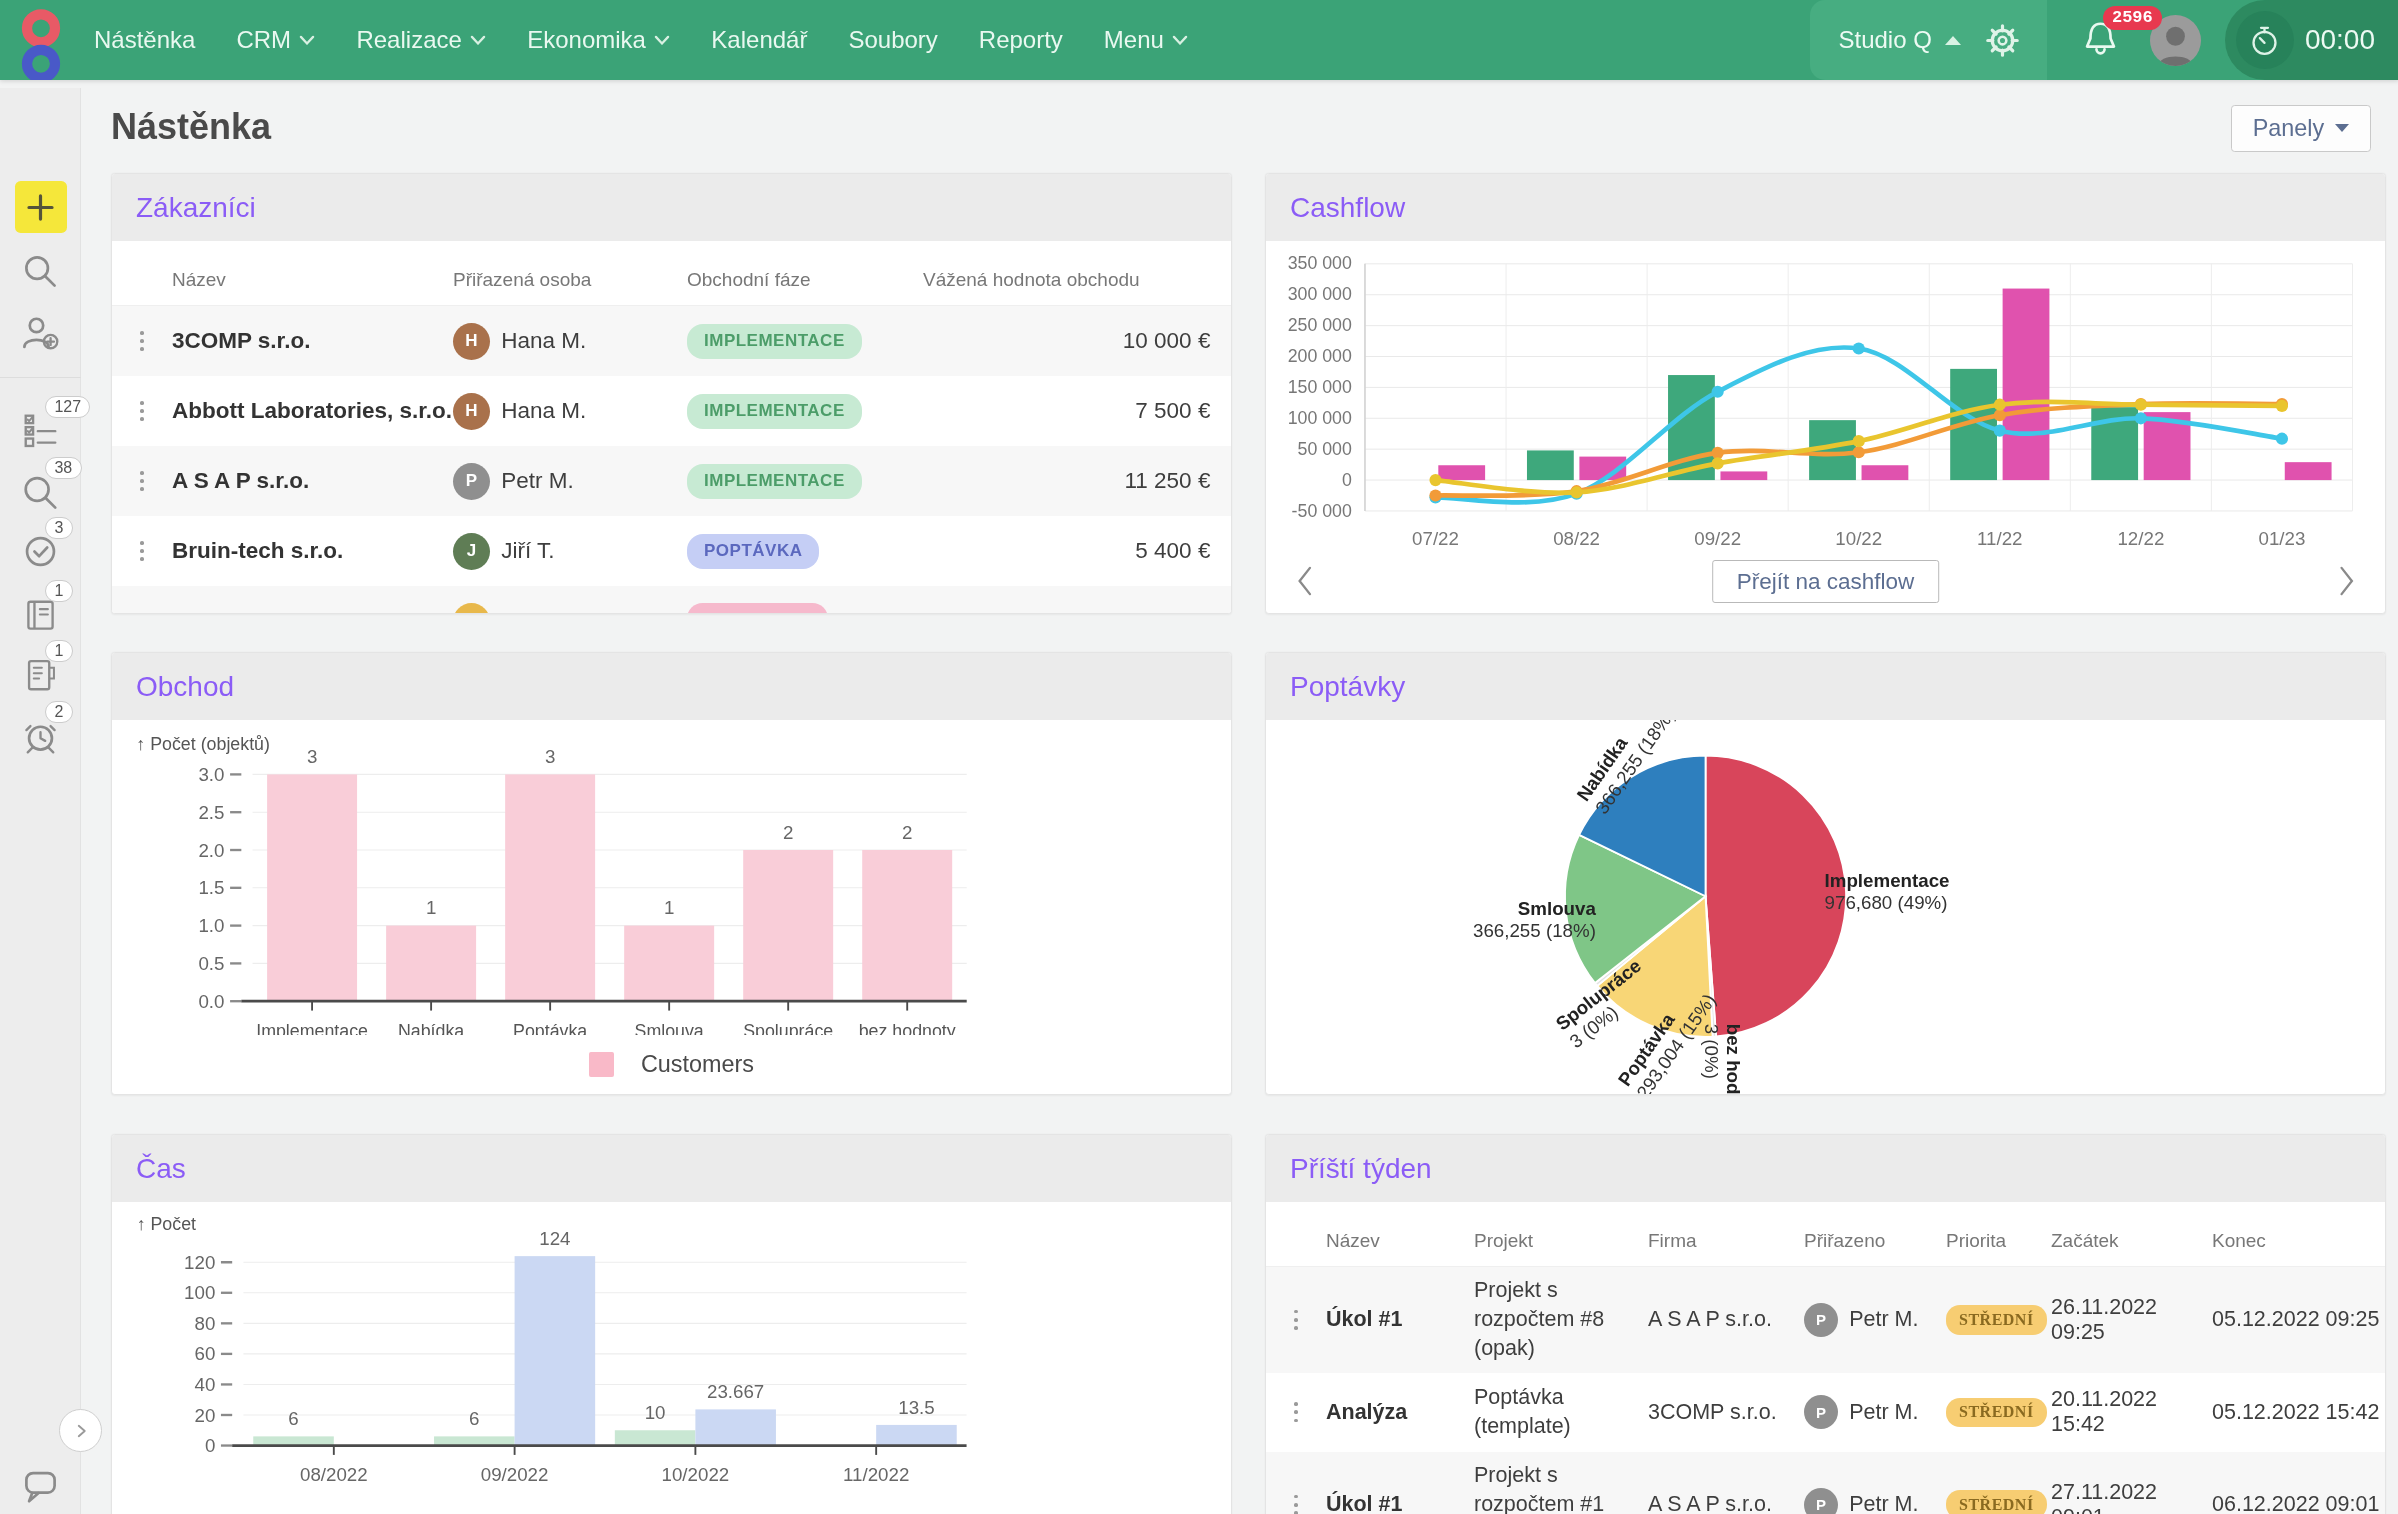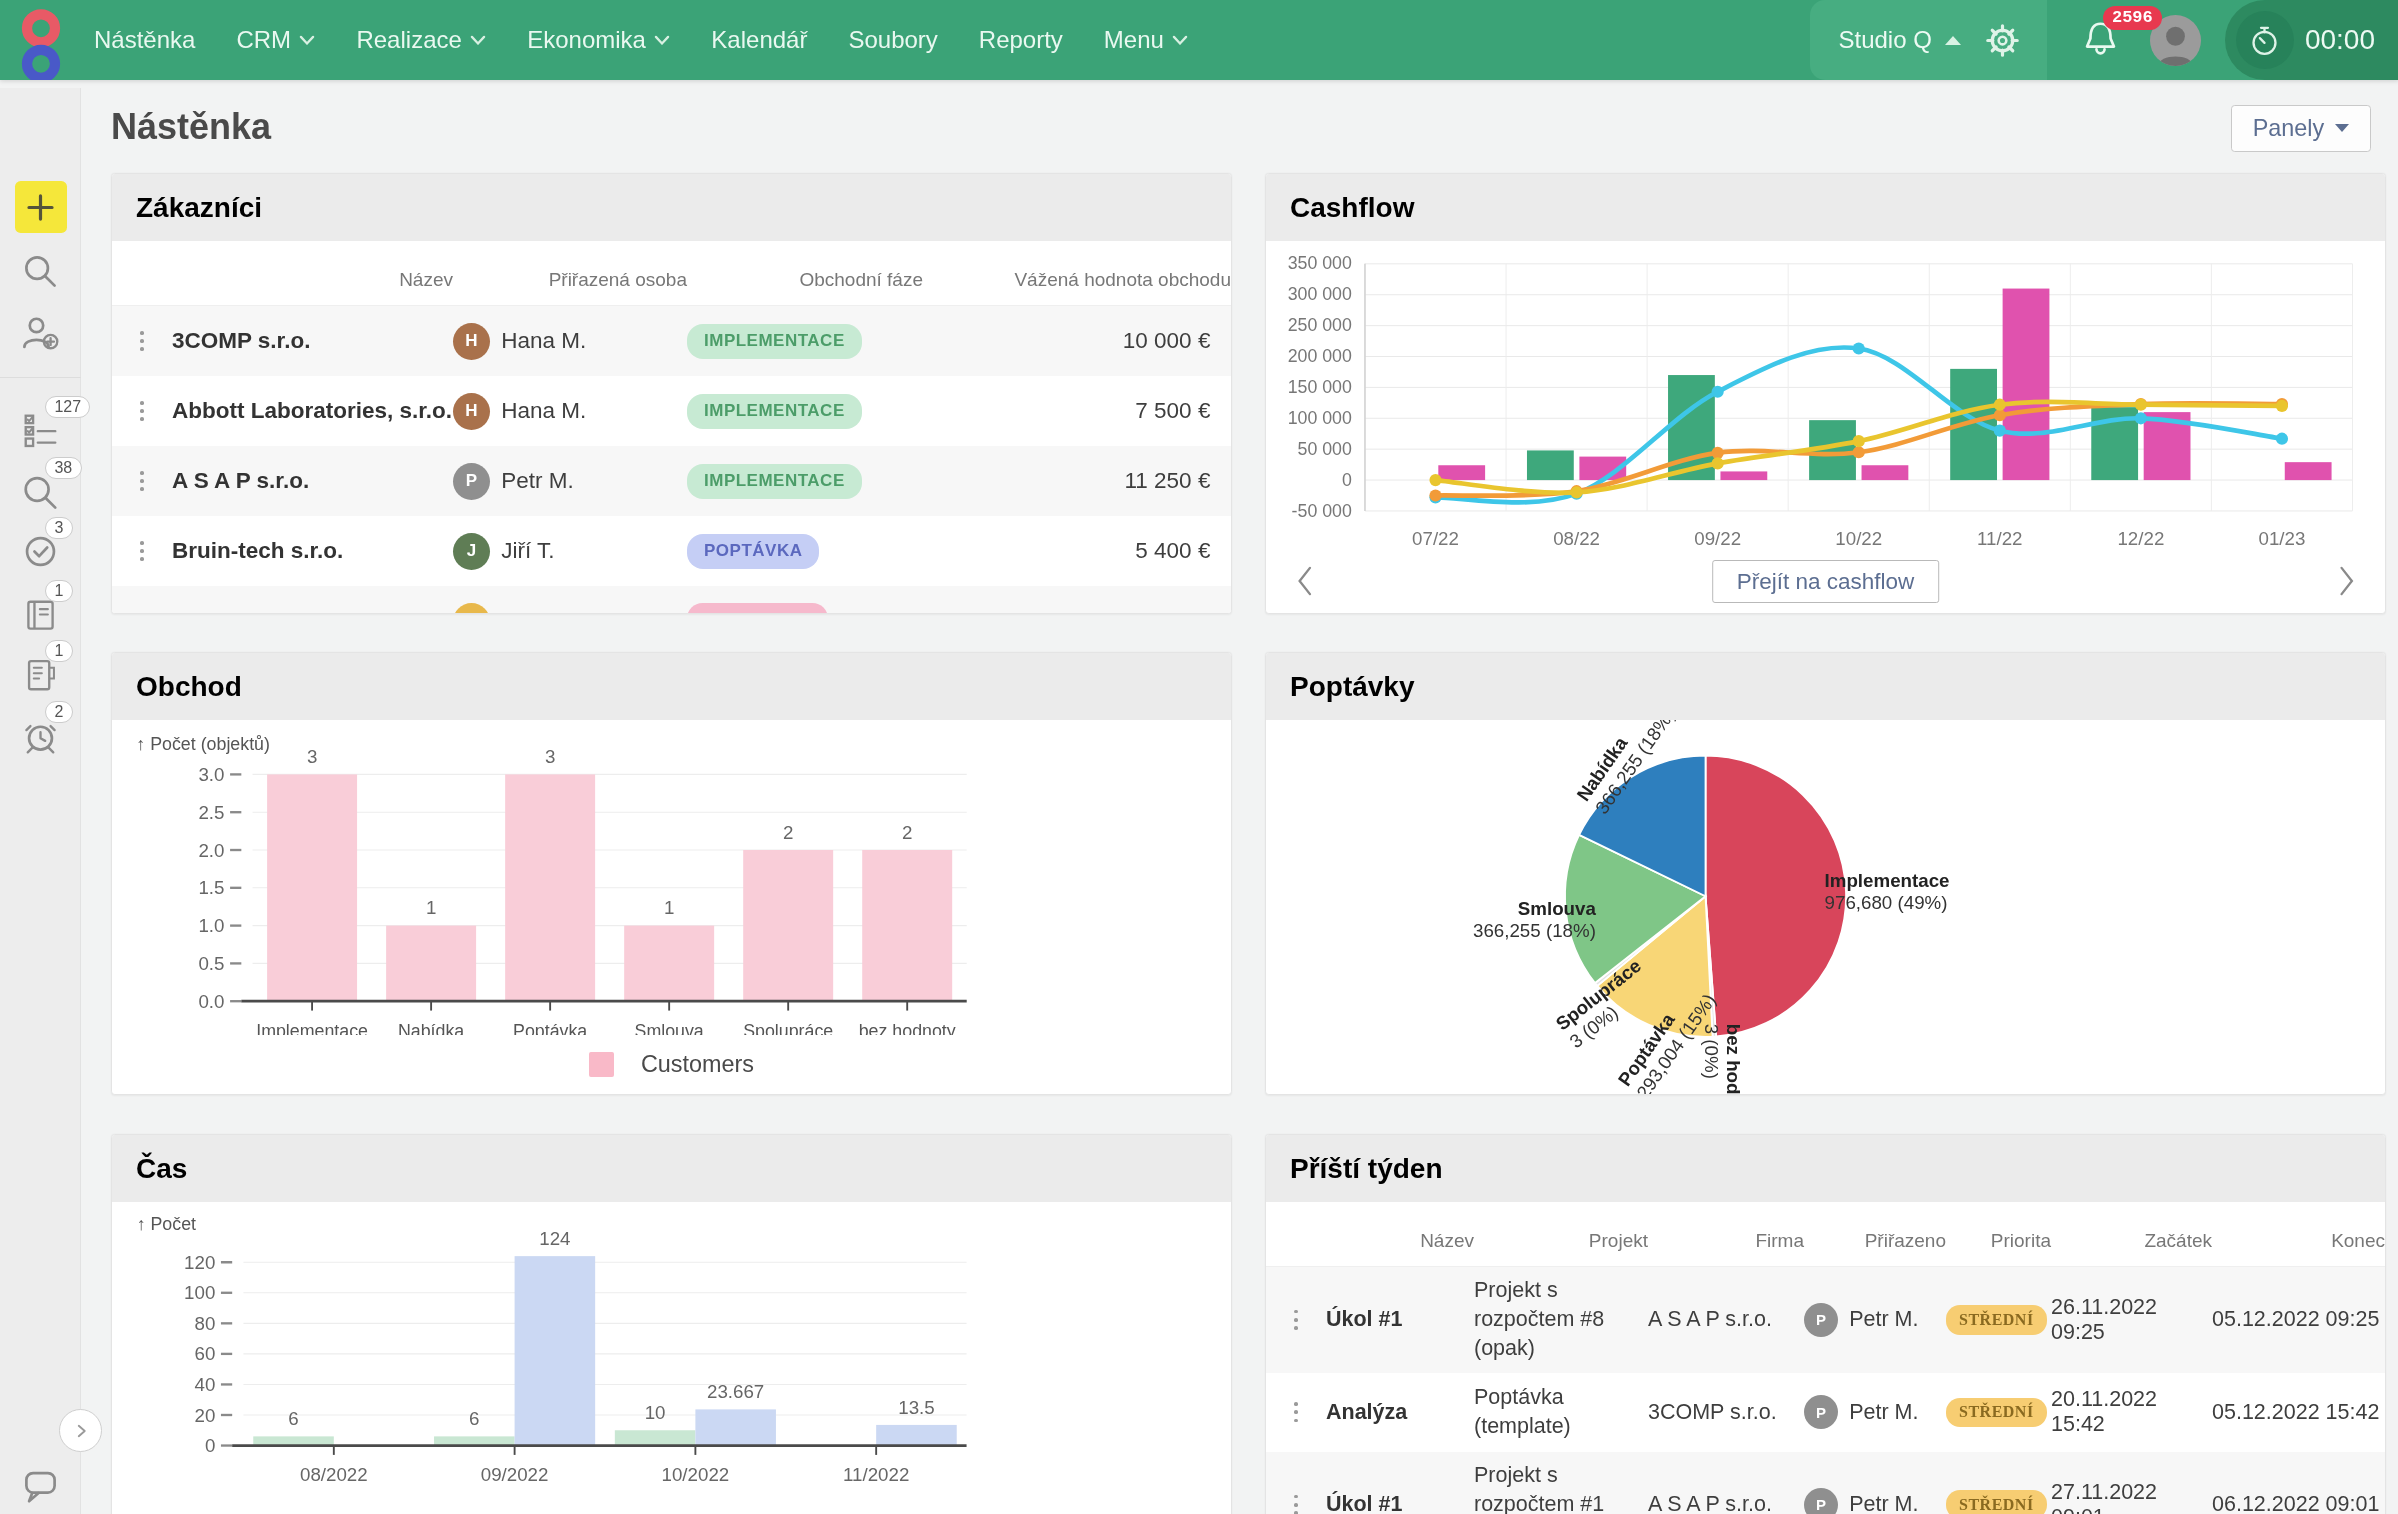--- a/index.html
+++ b/index.html
@@ -49,29 +49,29 @@
     border-radius:3.7px; color:#5C6E91; font-size:23.4px; display:flex; align-items:center; gap:11.2px; padding:0 20.6px; cursor:pointer; }
   .caret-dn { width:0; height:0; border-left:7.5px solid transparent; border-right:7.5px solid transparent;
     border-top:8.4px solid #5C6E91; }
 
   .col { position:absolute; top:173px; width:1121px; }
   .col-left { left:111px; } .col-right { left:1265px; }
 
   .panel { background:#fff; border:0.9px solid #E4E4E4; border-radius:3.7px; overflow:hidden;
     box-shadow:0 0.9px 1.9px rgba(0,0,0,.05); }
   .panel-header { height:67px; background:#EBEBEB; display:flex; align-items:center; padding:0 24px;
-    font-size:28px; color:#000000;font-weight:bold; }
+    font-size:28px; color:#8b5cf6; }
   .mb1 { margin-bottom:38px; } .mb2 { margin-bottom:39px; }
   .h-cust { height:441px; } .h-cash { height:441px; } .h-obch { height:443px; }
   .h-pop { height:443px; } .h-cas { height:525px; } .h-week { height:562px; }
 
   
   .cust-grid { display:grid; grid-template-columns:60px 281px 234px 236px 1fr; align-items:center; }
   .week-grid { display:grid; grid-template-columns:60px 148px 174px 156px 142px 105px 161px 1fr; align-items:center; }
-  .t-head { height:52px; margin-top:13px; color:#777; font-size:19px; border-bottom:0.9px solid #EFEFEF;text-align:right; }
+  .t-head { height:52px; margin-top:13px; color:#777; font-size:19px; border-bottom:0.9px solid #EFEFEF; }
   .t-row { min-height:70px; font-size:22.5px; color:#3E3E3E; }
   .t-row:nth-child(odd) { background:#F7F7F7; }
   .week-row { min-height:79px; font-size:21.5px; padding:9.4px 0; }
   .cell-name { font-weight:bold; color:#333; }
   .cell-val { text-align:right; padding-right:20.6px; }
   .cell-proj { line-height:1.35; padding-right:13px; }
   .person { display:flex; align-items:center; }
   .av { width:37px; height:37px; border-radius:50%; display:inline-flex; align-items:center; justify-content:center;
     color:#fff; font-weight:bold; font-size:17px; margin-right:11.2px; flex:none; }
   .av-sm { width:34px; height:34px; font-size:15px; }

